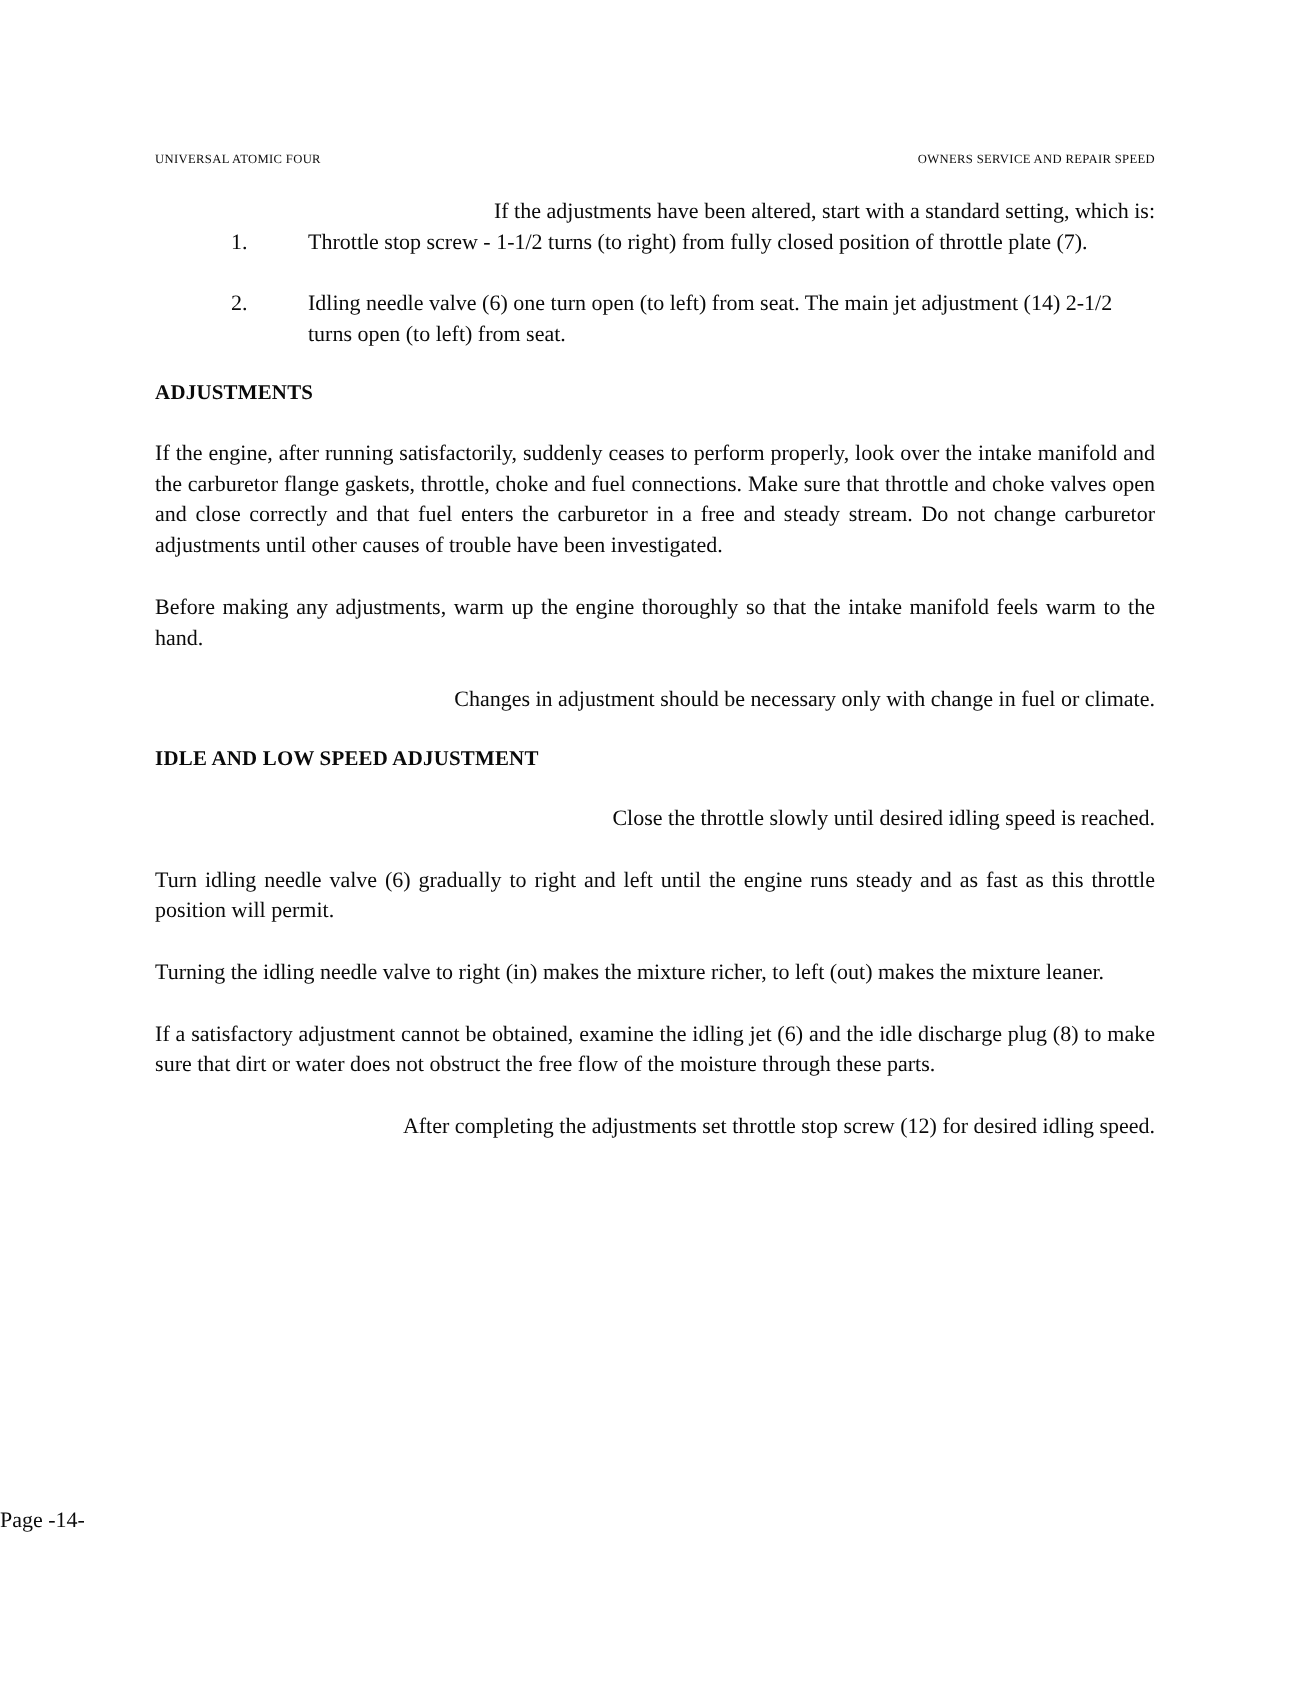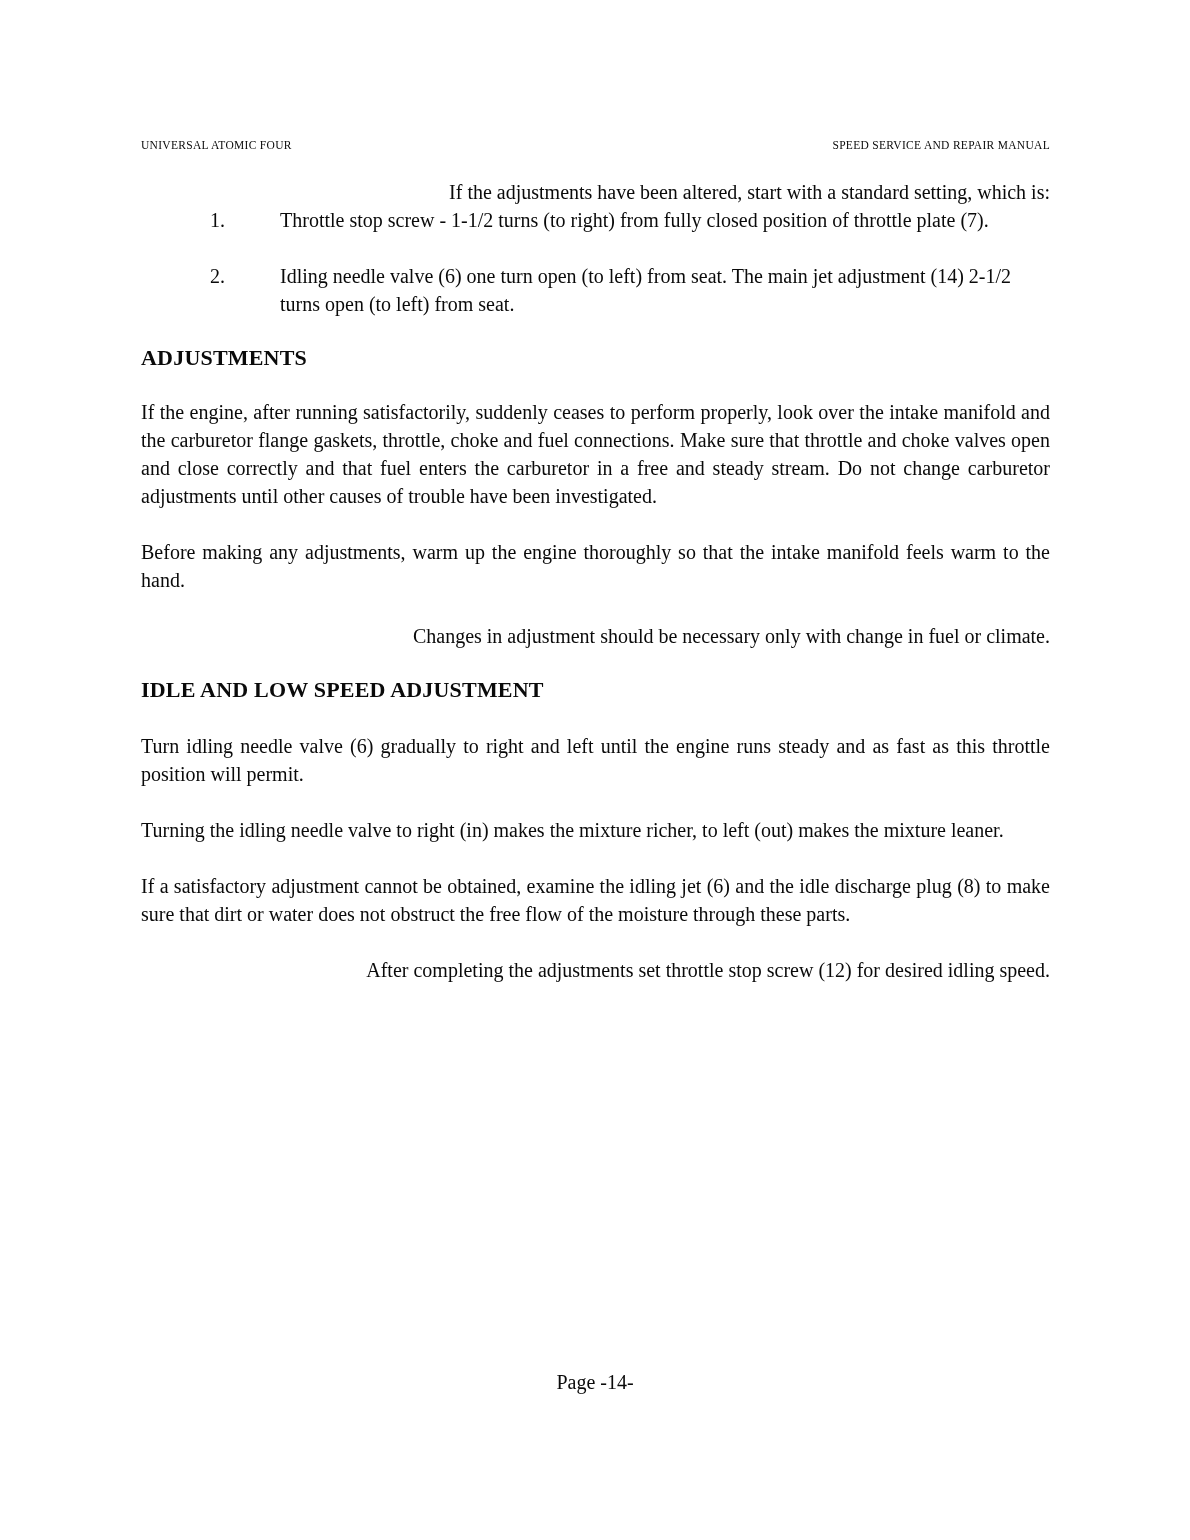--- a/index.html
+++ b/index.html
@@ -48,43 +48,43 @@
   }
   .list-item .num {
     position: absolute;
     left: 69px;
     top: 0;
   }
   .list-item + .list-item {
     margin-top: 28px;
   }
   h2.section-heading {
-    font-size: 22px;
+    font-size: 19px;
     line-height: 28px;
     font-weight: bold;
     margin: 26px 0 26px 0;
     letter-spacing: 0.2px;
   }
   .page-footer {
     position: absolute;
     left: 0;
     top: 1368px;
     width: 100%;
-    text-align: center;
+    text-align: left;
     font-size: 20px;
   }
 </style>
 </head>
 <body>
 
 <div class="page">
 
   <div class="running-header">
     <span>UNIVERSAL ATOMIC FOUR</span>
-    <span>SPEED SERVICE AND REPAIR MANUAL</span>
+    <span>OWNERS SERVICE AND REPAIR SPEED</span>
   </div>
 
   <p class="body-text intro">If the adjustments have been altered, start with a standard setting, which is:</p>
 
   <div class="list-item">
     <span class="num">1.</span>
     <span class="list-text">Throttle stop screw - 1-1/2 turns (to right) from fully closed position of throttle plate (7).</span>
   </div>
 
   <div class="list-item">
@@ -93,20 +93,21 @@
   </div>
 
   <h2 class="section-heading">ADJUSTMENTS</h2>
 
   <p class="body-text intro justify">If the engine, after running satisfactorily, suddenly ceases to perform properly, look over the intake manifold and the carburetor flange gaskets, throttle, choke and fuel connections. Make sure that throttle and choke valves open and close correctly and that fuel enters the carburetor in a free and steady stream. Do not change carburetor adjustments until other causes of trouble have been investigated.</p>
   <p class="body-text justify">Before making any adjustments, warm up the engine thoroughly so that the intake manifold feels warm to the hand.</p>
   <p class="body-text">Changes in adjustment should be necessary only with change in fuel or climate.</p>
 
   <h2 class="section-heading">IDLE AND LOW SPEED ADJUSTMENT</h2>
 
+  <p class="body-text intro">Close the throttle slowly until desired idling speed is reached.</p>
   <p class="body-text justify">Turn idling needle valve (6) gradually to right and left until the engine runs steady and as fast as this throttle position will permit.</p>
   <p class="body-text justify">Turning the idling needle valve to right (in) makes the mixture richer, to left (out) makes the mixture leaner.</p>
   <p class="body-text justify">If a satisfactory adjustment cannot be obtained, examine the idling jet (6) and the idle discharge plug (8) to make sure that dirt or water does not obstruct the free flow of the moisture through these parts.</p>
   <p class="body-text">After completing the adjustments set throttle stop screw (12) for desired idling speed.</p>
 
   <div class="page-footer">
     <span>Page -14-</span>
   </div>
 
 </div>

